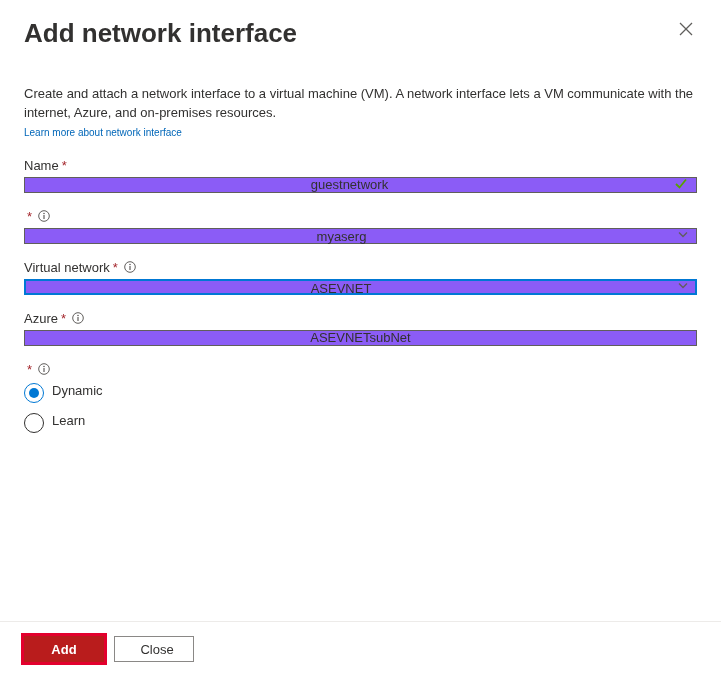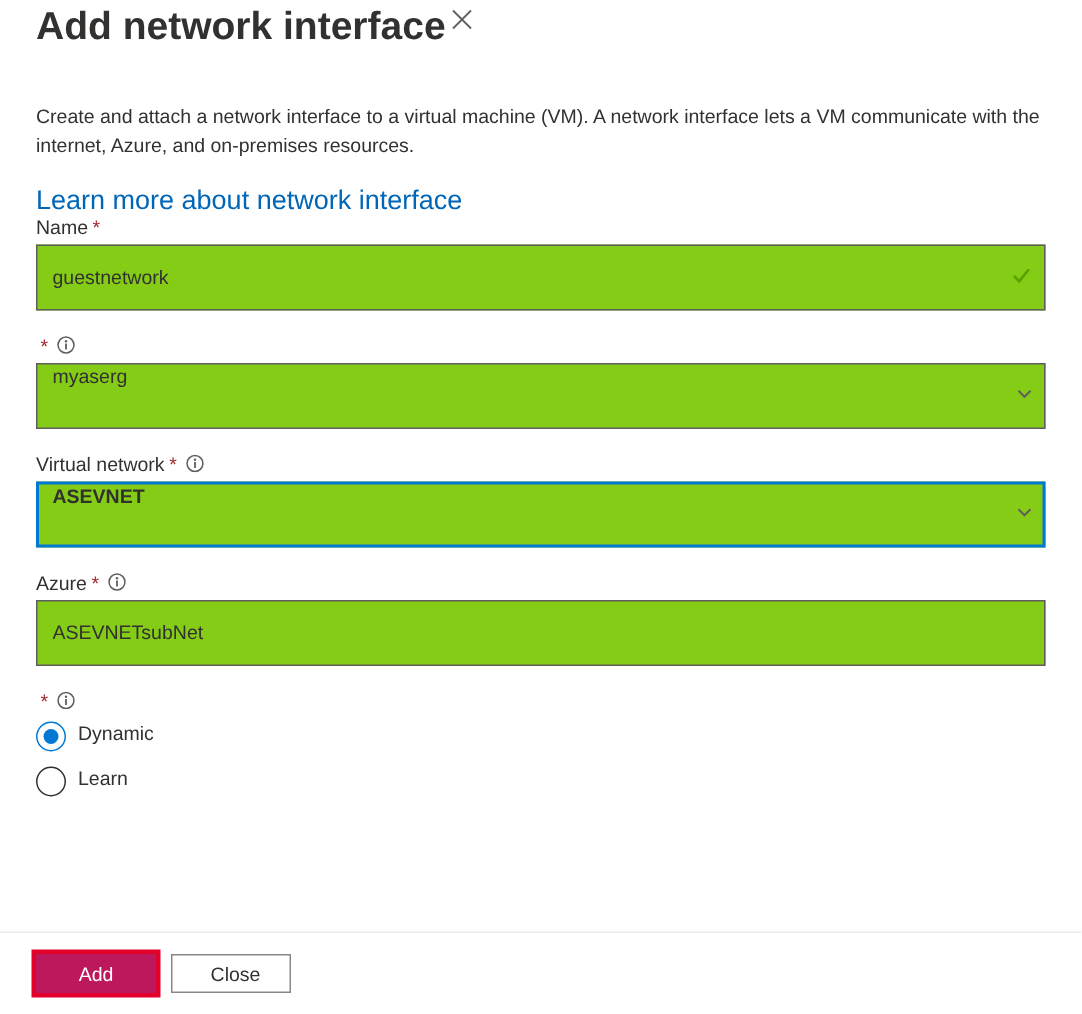--- a/index.html
+++ b/index.html
@@ -12,22 +12,23 @@
       font-size: 13px;
       color: #323130;
       background: #ffffff;
       width: 721px;
       height: 676px;
       display: flex;
       flex-direction: column;
     }
     .header {
       display: flex;
+      justify-content: space-between;
       align-items: flex-start;
-      padding: 2px 24px 4px 24px;
+      padding: 18px 24px 4px 24px;
     }
     .title {
       font-size: 26px;
       font-weight: 600;
       color: #323130;
       line-height: 1.2;
     }
     .close-x {
       font-size: 17px;
       color: #605e5c;
@@ -46,28 +47,29 @@
     }
     .content {
       flex: 1;
       padding: 32px 24px 16px 24px;
       overflow-y: auto;
     }
     .description {
       font-size: 13px;
       color: #323130;
       line-height: 1.45;
-      margin-bottom: 16px;
+      margin-bottom: 1px;
     }
     .link {
       color: #0066b8;
-      font-size: 18px;
+      font-size: 10px;
       text-decoration: none;
       cursor: pointer;
       display: inline-block;
+      margin-bottom: 20px;
     }
     .field {
       margin-bottom: 16px;
     }
     .label-row {
       display: flex;
       margin-bottom: 4px;
       font-size: 13px;
       color: #323130;
     }
@@ -84,42 +86,42 @@
     }
     .info-icon svg {
       width: 12px;
       height: 12px;
     }
     .input-wrap {
       position: relative;
     }
     .text-input, .select-input {
       width: 100%;
-      height: 44px;
+      height: 16px;
       padding: 0 10px;
       border: 1px solid #605e5c;
       font-size: 13px;
       font-family: inherit;
       color: #323130;
-      background: #84cc16;
+      background: #8b5cf6;
       outline: none;
+      text-align: center;
     }
     .text-input.validated {
       padding-right: 32px;
     }
     .select-input {
       appearance: none;
       -webkit-appearance: none;
       padding-right: 48px;
       cursor: pointer;
     }
     .select-input.focused {
       border: 2px solid #0078d4;
       padding-left: 9px;
-      font-weight: bold;
     }
     .chevron {
       position: absolute;
       right: 8px;
       top: 50%;
       transform: translateY(-50%);
       pointer-events: none;
     }
     .chevron svg {
       width: 12px;
@@ -185,23 +187,23 @@
       min-width: 80px;
       height: 26px;
       padding: 0 18px;
       font-size: 13px;
       font-family: inherit;
       cursor: pointer;
       border: none;
       background: none;
     }
     .btn-primary {
-      background: #be185d;
+      background: #b91c1c;
       color: #ffffff;
-      font-weight: 400;
+      font-weight: 700;
       outline: 3px solid #e3002d;
       outline-offset: 0;
     }
     .btn-secondary {
       background: #ffffff;
       color: #323130;
       border: 1px solid #8a8886;
       padding-left: 24px;
     }
   </style>

